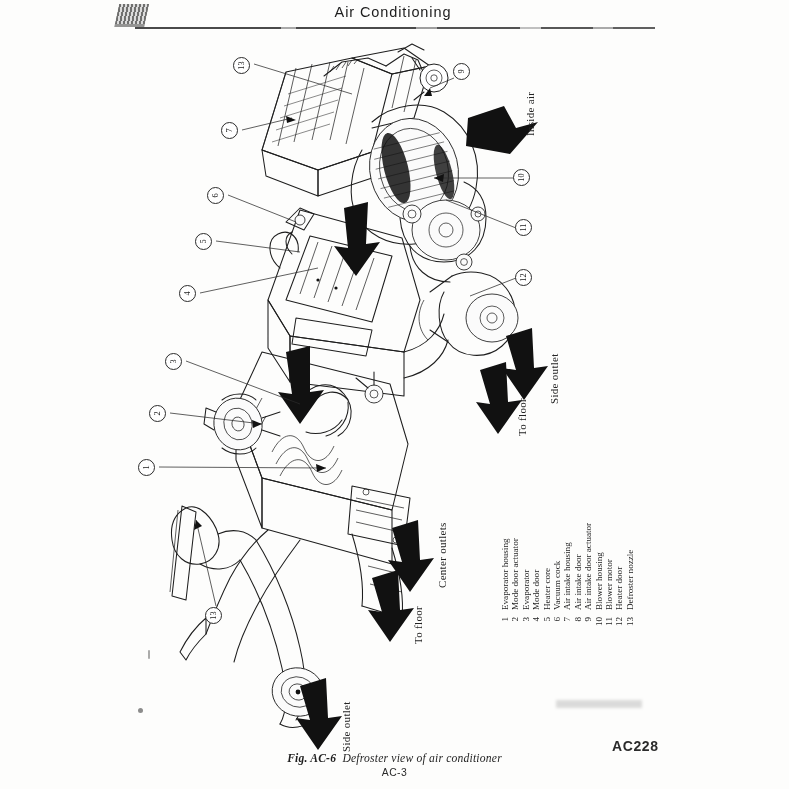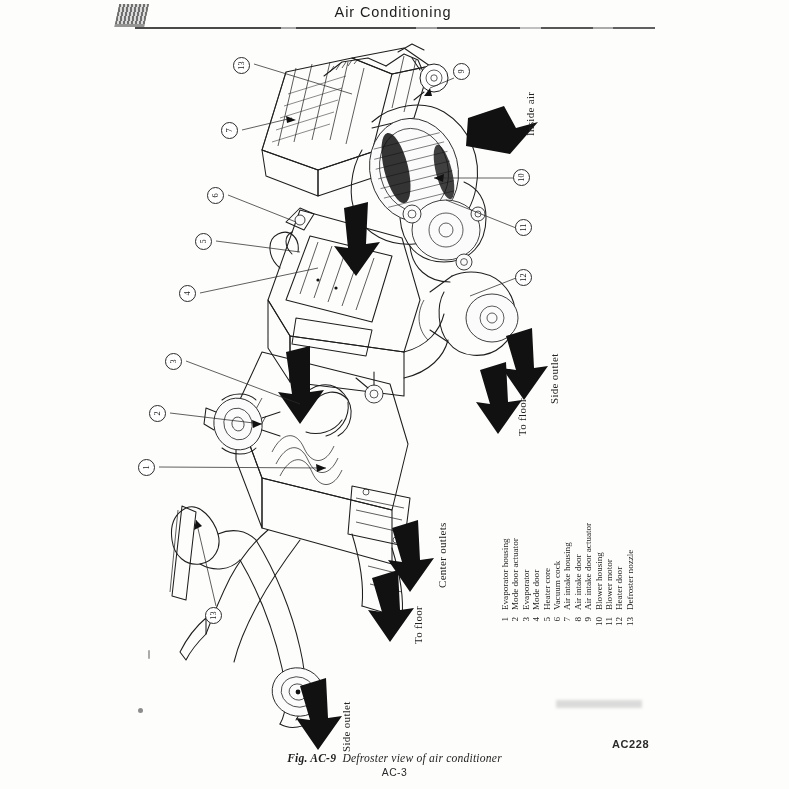--- a/index.html
+++ b/index.html
@@ -62,21 +62,21 @@
     display:flex;align-items:baseline;height:10.4px;line-height:10.4px;
     font-size:9.1px;color:#242424;
   }
   .legend-num{width:15px;text-align:right;padding-right:7px;flex:none;}
   .legend-txt{white-space:nowrap;}
 
   
   .fig-code{
     position:absolute;left:612px;top:738px;
     font-family:"Liberation Sans",sans-serif;
-    font-size:11px;font-weight:bold;letter-spacing:.6px;color:#2b2b2b;
+    font-size:14px;font-weight:bold;letter-spacing:.6px;color:#2b2b2b;
   }
   .fig-cap{
     position:absolute;left:0;top:752px;width:789px;text-align:center;
     font-family:"Liberation Serif",serif;font-style:italic;
     font-size:11.6px;color:#1e1e1e;letter-spacing:.2px;
   }
   .fig-cap b{font-weight:bold;font-style:italic;}
   .pagenum{
     position:absolute;left:0;top:767px;width:789px;text-align:center;
     font-family:"Liberation Sans",sans-serif;
@@ -414,21 +414,21 @@
         <span class="legend-txt">Heater door</span>
       </div>
     <div class="legend-row">
         <span class="legend-num">13</span>
         <span class="legend-txt">Defroster nozzle</span>
       </div>
   </div>
 
   <div class="fig-code">AC228</div>
   <div class="fig-cap">
-    <b>Fig. AC-9</b>
+    <b>Fig. AC-6</b>
     &nbsp;<span>Defroster view of air conditioner</span>
   </div>
   <div class="pagenum">AC-3</div>
 
   <div class="speck" style="left:138px;top:708px;width:5px;height:5px;"></div>
   <div class="speck" style="left:148px;top:650px;width:2px;height:9px;border-radius:1px;opacity:.4;"></div>
   <div class="smudge" style="left:556px;top:700px;width:86px;height:8px;filter:blur(1.4px);"></div>
 
 </div>
 

